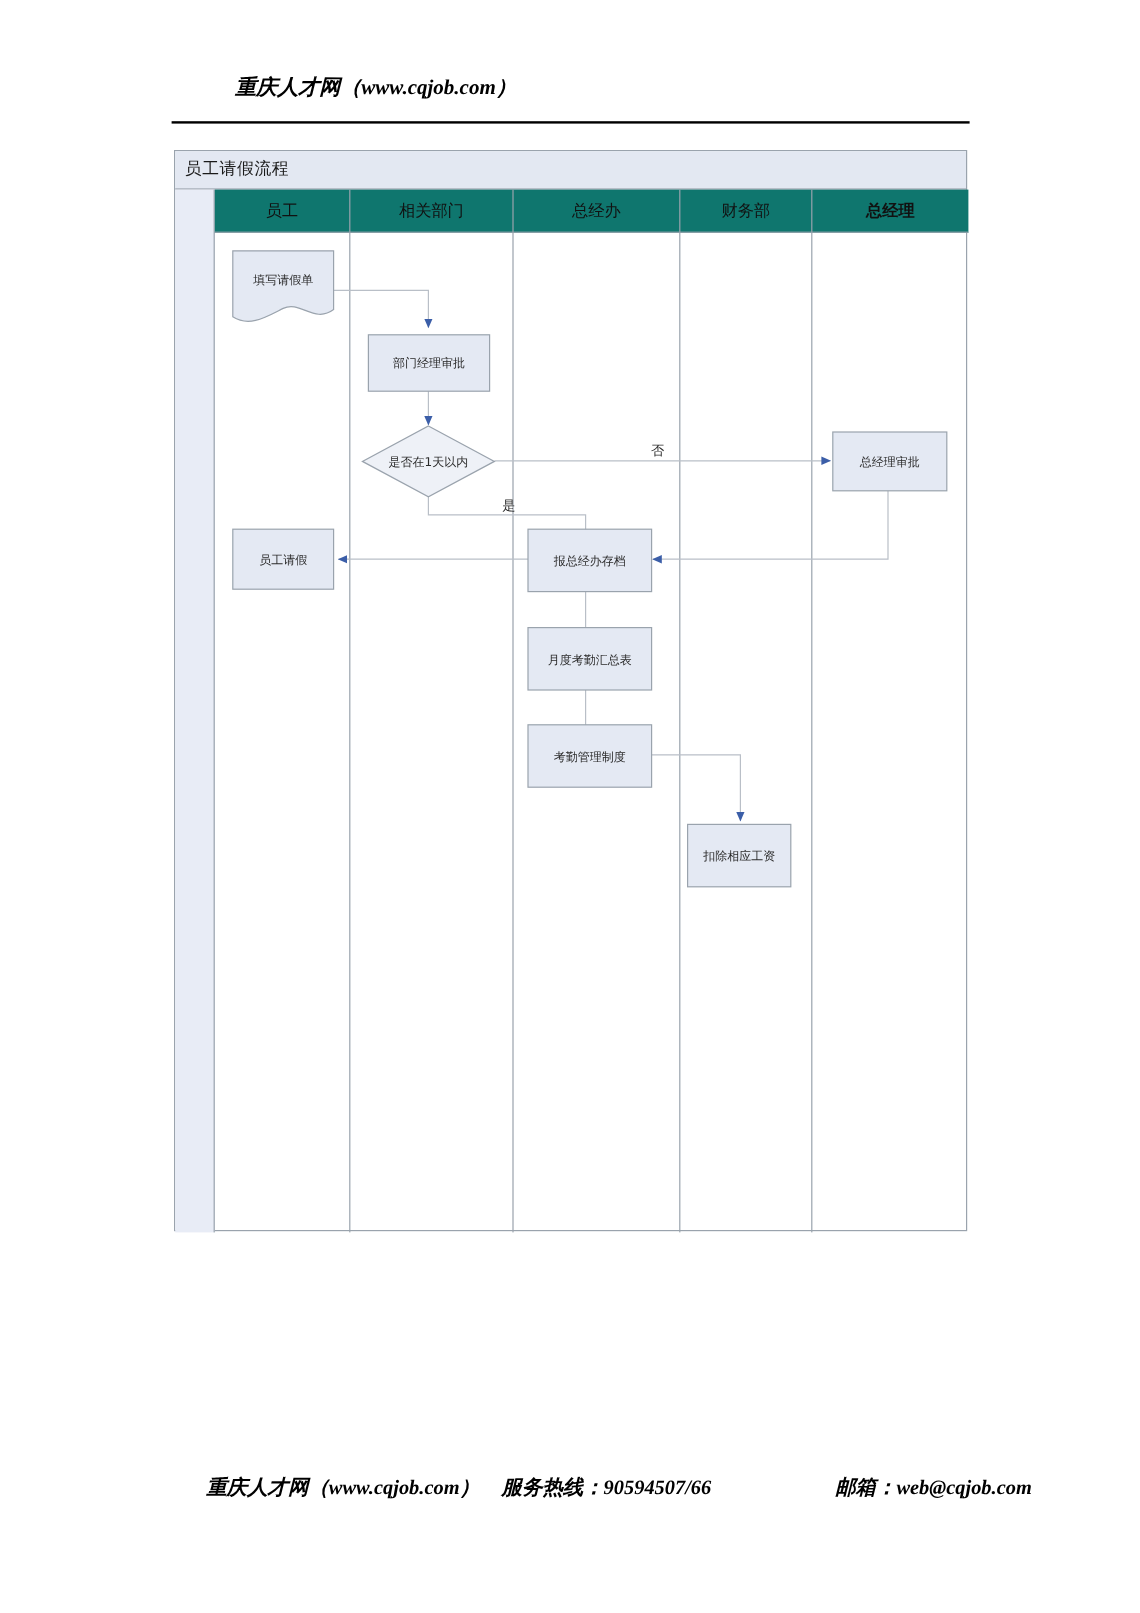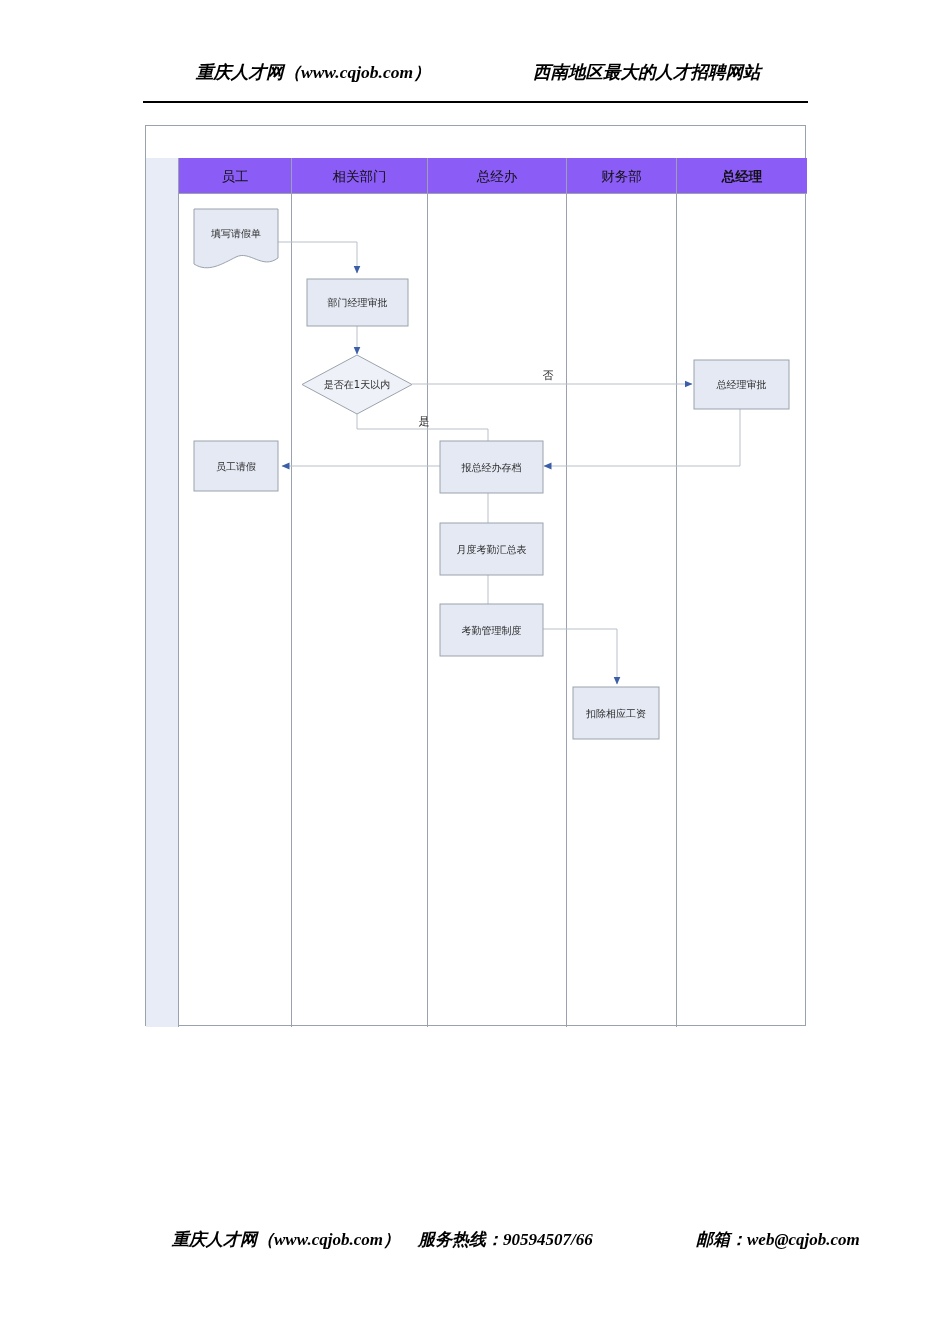--- a/index.html
+++ b/index.html
@@ -57,21 +57,21 @@
     position:absolute;left:8px;top:6px;
     font-size:14px;color:#1a1a1a;letter-spacing:.5px;
     font-family:"DejaVu Sans", sans-serif;
   }
   .swim-leftcol{
     position:absolute;left:0;top:32px;width:33px;height:869px;
     background:#e8ecf6;border-right:1px solid #9aa3ad;box-sizing:border-box;
   }
   .hdr-row{
     position:absolute;left:33px;top:32px;width:628px;height:36px;
-    background:#8b5cf6;border-bottom:1px solid #9aa3ad;box-sizing:border-box;
+    background:#0f766e;border-bottom:1px solid #9aa3ad;box-sizing:border-box;
   }
   .hdr-cell{
     position:absolute;top:0;height:36px;line-height:36px;text-align:center;
     font-size:13.5px;color:#111;
     font-family:"DejaVu Sans", sans-serif;
     border-right:1px solid #9aa3ad;box-sizing:border-box;
   }
   .hdr-cell.last{border-right:none;font-weight:bold;}
 
   .lane{
@@ -91,26 +91,28 @@
     font-size:11px;fill:#2b2b2b;
   }
 </style>
 </head>
 <body>
 
 <div class="page">
 
   <div class="doc-header">
     <div class="hdr-left">重庆人才网（www.cqjob.com）</div>
-    <div class="hdr-right">西南地区最大的人才招聘网站</div>
   </div>
   <div class="hdr-rule"></div>
 
   <div class="flow-frame">
 
+    <div class="flow-title-bar">
+      <div class="t">员工请假流程</div>
+    </div>
 
     <div class="swim-leftcol"></div>
 
     <div class="hdr-row">
       <div class="hdr-cell" style="left:0px;width:113px;">员工</div>
       <div class="hdr-cell" style="left:113px;width:136px;">相关部门</div>
       <div class="hdr-cell" style="left:249px;width:139px;">总经办</div>
       <div class="hdr-cell" style="left:388px;width:110px;">财务部</div>
       <div class="hdr-cell last" style="left:498px;width:130px;">总经理</div>
     </div>

